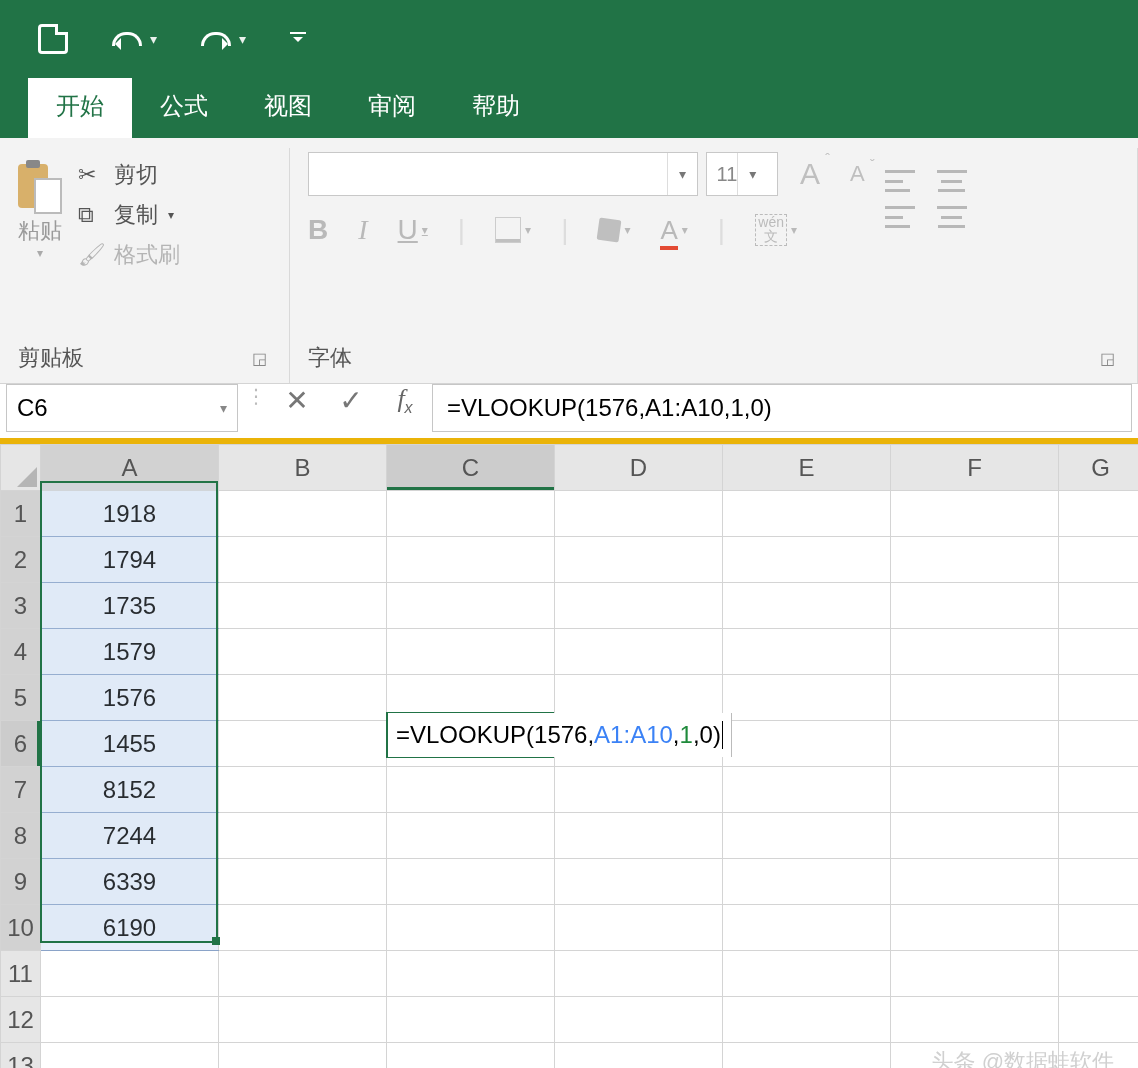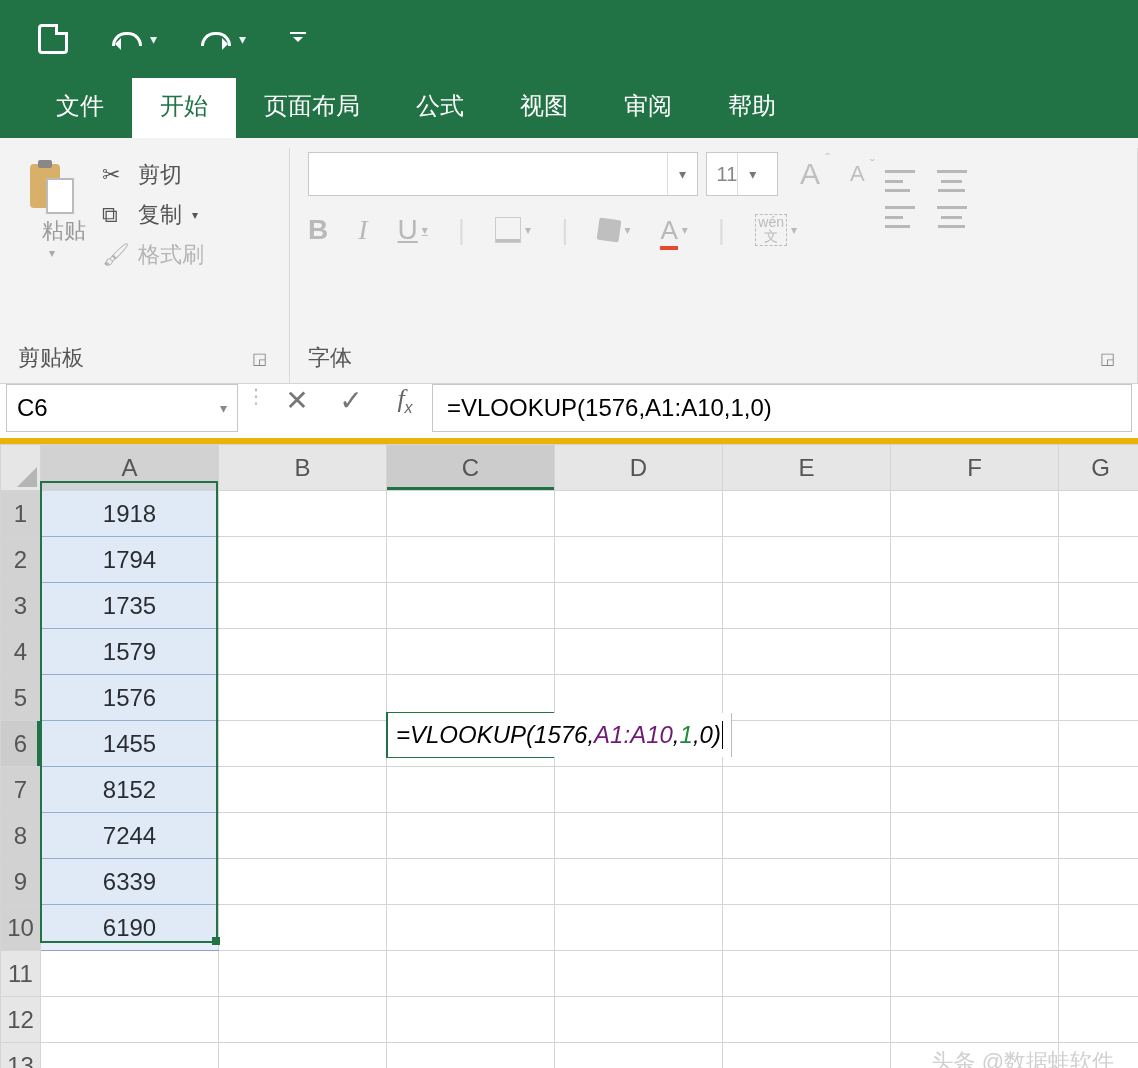--- a/index.html
+++ b/index.html
@@ -32,21 +32,21 @@
   .group-label { text-align:center; font-size:22px; color:#555; padding:8px 0 10px; display:flex; justify-content:center; align-items:center; gap:40px;}
   .launcher { font-size:16px; color:#888; margin-left:auto; padding-right:4px;}
   .grow { flex:1; display:flex; }
 
   
   .clip-left { display:flex; flex-direction:column; align-items:center; padding:6px 6px 0 0;}
   .paste-ic { width:44px; height:56px; position:relative; margin-bottom:4px;}
   .paste-ic .board { position:absolute; width:30px; height:44px; background:#d8b06a; border-radius:4px; left:0; top:6px;}
   .paste-ic .board::before { content:""; position:absolute; width:14px; height:8px; background:#888; left:8px; top:-4px; border-radius:2px;}
   .paste-ic .sheet { position:absolute; width:28px; height:36px; background:#fff; border:2px solid #bbb; right:0; bottom:0;}
-  .paste-label { font-size:22px; color:#9a9a9a; line-height:1.2;margin-left:24px; }
+  .paste-label { font-size:22px; color:#9a9a9a; line-height:1.2; }
   .clip-right { display:flex; flex-direction:column; gap:10px; padding:8px 0 0 10px;}
   .clip-item { display:flex; align-items:center; gap:10px; font-size:22px; color:#555;}
   .clip-item.dis { color:#b4b4b4;}
   .ic24 { width:26px; height:26px; display:inline-block; }
 
   
   .font-row1 { display:flex; gap:8px; align-items:center; }
   .combo { background:#fff; border:1px solid #c8c8c8; height:44px; display:flex; align-items:center;}
   .combo-big { width:390px; }
   .combo-sm { width:72px; justify-content:center; font-size:20px; color:#888;}
@@ -96,22 +96,22 @@
   .grid tbody th.active, .grid thead th.active { background:#ccc; box-shadow: inset 0 -3px 0 #217346; }
   .grid thead th.active { box-shadow: inset 0 -3px 0 #217346;}
   .grid tbody th.active { box-shadow: inset -3px 0 0 #217346;}
 
   .data-cell { text-align:center; background:#e7eef9; border-bottom:1px solid #8aa3c8 !important; position:relative;}
   .sel-box { position:absolute; border:2px solid #217346; pointer-events:none;}
   .sel-A { left:40px; top:37px; width:178px; height:462px; background:rgba(200,220,240,0.2);}
   .sel-A::after { content:""; position:absolute; right:-4px; bottom:-4px; width:8px; height:8px; background:#217346;}
   .sel-C6 { left:386px; top:268px; width:168px; height:46px;}
 
-  .inline-edit { position:absolute; left:388px; top:269px; height:44px; background:#fff; padding:0 8px; font-size:24px; white-space:nowrap; display:flex; align-items:center; z-index:5; border-right:1px solid #bbb;font-style:italic;}
-  .inline-edit .ref { color:#701a75;}
+  .inline-edit { position:absolute; left:388px; top:269px; height:44px; background:#fff; padding:0 8px; font-size:24px; white-space:nowrap; display:flex; align-items:center; z-index:5; border-right:1px solid #bbb;}
+  .inline-edit .ref { color:#3b82f6;}
   .inline-edit .arg { color:#1f8a3b;}
 
   .watermark { position:absolute; right:24px; bottom:12px; font-size:22px; color:#d0d0d0; font-weight:400;}
 </style>
 </head>
 <body>
 
 <div class="qat">
   <div class="qat-icon">
       <span class="save-ic"></span>
@@ -126,23 +126,21 @@
     </div>
   <div class="qat-icon">
       <span class="cust-ic">
         <span class="line"></span>
         <span class="tri"></span>
       </span>
     </div>
 </div>
 
 <div class="tabs">
-  <div class="tab">文件</div>
   <div class="tab active">开始</div>
-  <div class="tab">页面布局</div>
   <div class="tab">公式</div>
   <div class="tab">视图</div>
   <div class="tab">审阅</div>
   <div class="tab">帮助</div>
 </div>
 
 <div class="ribbon">
 
   <div class="group" style="width:290px">
     <div class="grow">

